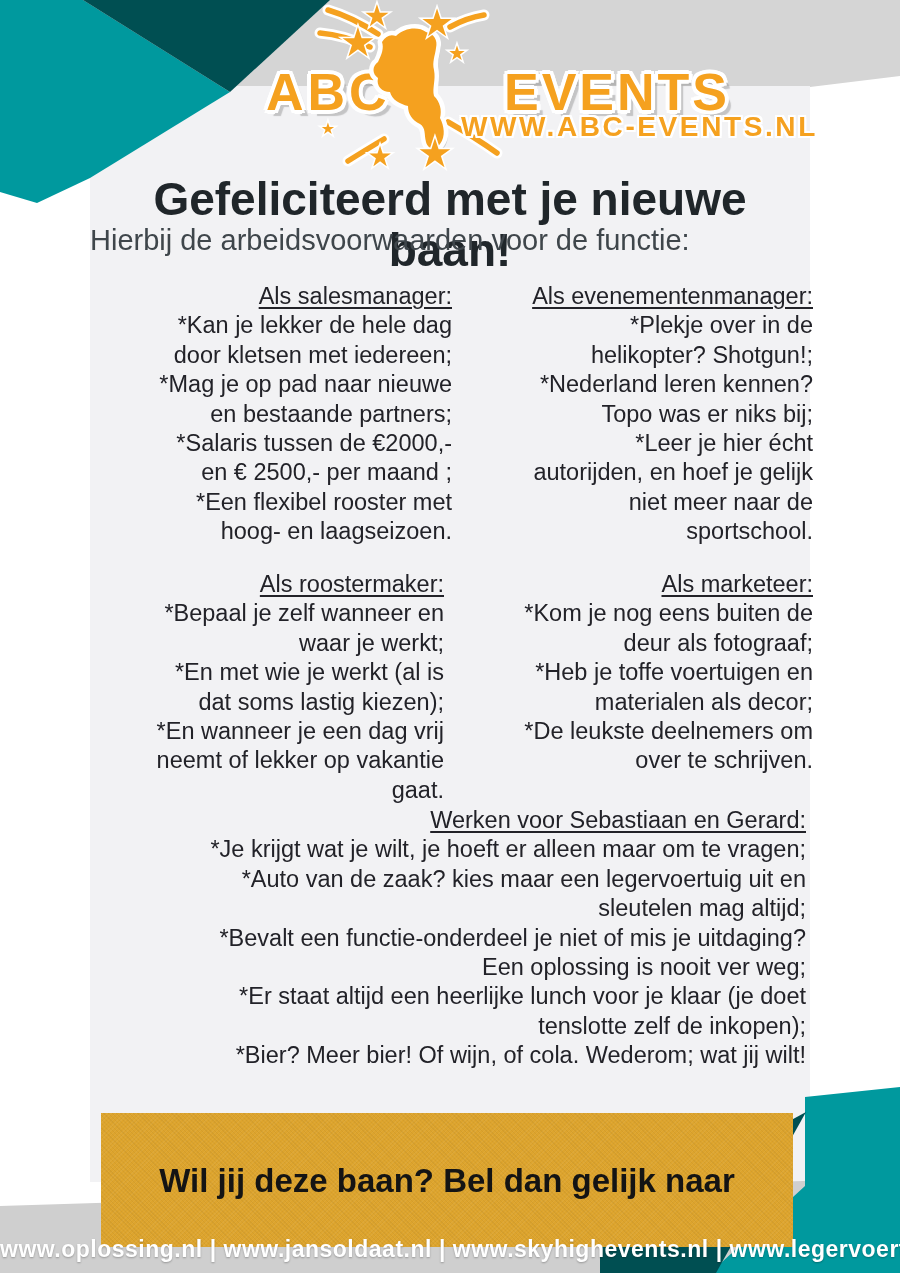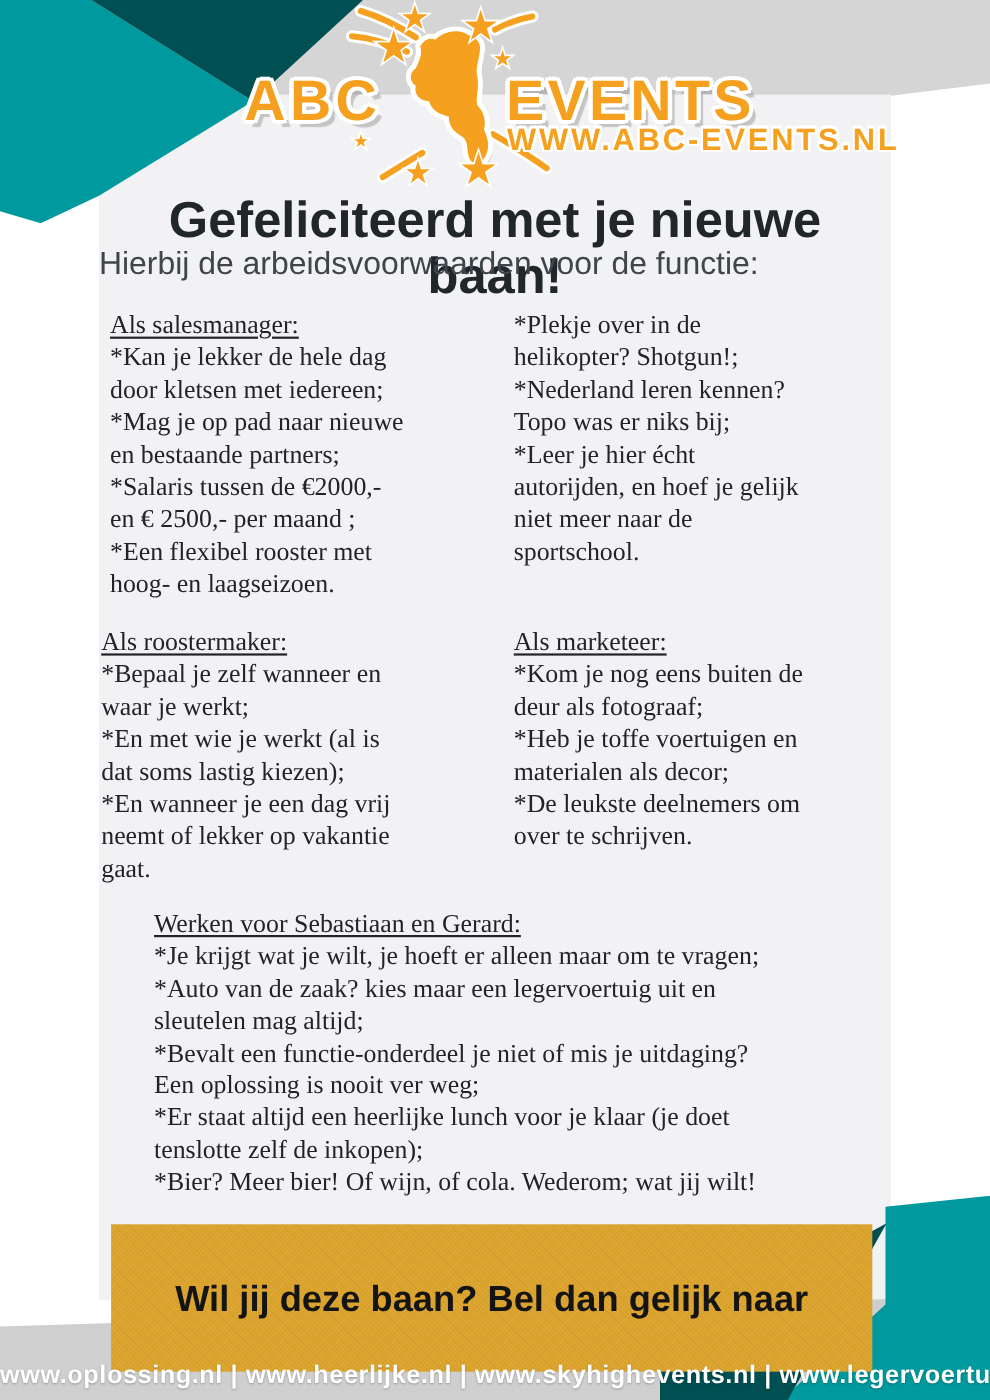--- a/index.html
+++ b/index.html
@@ -13,45 +13,45 @@
   .teal-light-tl{background:#00999e;clip-path:polygon(0px 0px,83px 0px,230px 92px,90px 178px,37px 203px,0px 192px);}
   .teal-dark-tl{background:#004f52;clip-path:polygon(83px 0px,330px 0px,230px 92px);}
   .gray-footer{background:#cfcfcf;clip-path:polygon(0px 1206px,900px 1178px,900px 1273px,0px 1273px);}
   .teal-light-br{background:#00999e;clip-path:polygon(805px 1097px,900px 1087px,900px 1273px,710px 1273px,805px 1186px);}
   .teal-dark-br{background:#004f52;clip-path:polygon(600px 1224px,806px 1112px,716px 1273px,600px 1273px);}
 
   
   .logo-abc,.logo-events{position:absolute;top:66px;font-size:52px;font-weight:800;line-height:1;
      color:#f5a11f;letter-spacing:4px;
      text-shadow:-3px -3px 0 #fff,3px -3px 0 #fff,-3px 3px 0 #fff,3px 3px 0 #fff,
-                 -4px 0 0 #fff,4px 0 0 #fff,0 -4px 0 #fff,0 4px 0 #fff,6px 6px 1px rgba(140,140,140,.45);}
+                 -4px 0 0 #fff,4px 0 0 #fff,0 -4px 0 #fff,0 4px 0 #fff,6px 6px 1px rgba(140,140,140,.45);margin-left:44px;}
   .logo-abc{left:222px;}
   .logo-events{left:460px;letter-spacing:3px;}
   .logo-url{position:absolute;left:461px;top:113px;font-size:28px;font-weight:700;letter-spacing:2.6px;
      color:#f5a11f;line-height:1;
      text-shadow:-2px -2px 0 #fff,2px -2px 0 #fff,-2px 2px 0 #fff,2px 2px 0 #fff,
                  -2px 0 0 #fff,2px 0 0 #fff,0 -2px 0 #fff,0 2px 0 #fff;}
   .logo-art{position:absolute;left:300px;top:0;width:220px;height:175px;}
 
   
   .title{position:absolute;left:90px;top:174px;width:720px;text-align:center;
      font-size:46px;font-weight:700;line-height:1.1;color:#20262a;}
   .subtitle{position:absolute;left:90px;top:224px;width:720px;text-align:left;
      font-size:29px;font-weight:400;line-height:1.15;color:#3f464b;}
 
   
-  .section{position:absolute;font-family:Liberation Serif, serif;color:#222228;
-     font-size:23.5px;line-height:29.4px;}
+  .section{position:absolute;font-family:Liberation Sans, sans-serif;color:#222228;
+     font-size:23.5px;line-height:29.4px;text-align:right;}
   .section .sec-title{text-decoration:underline;text-decoration-thickness:2px;text-underline-offset:3px;}
   .section .sec-body{white-space:pre-line;}
   .sec-0{left:100px;top:282px;width:352px;}
   .sec-1{left:467px;top:282px;width:346px;}
   .sec-2{left:92px;top:570px;width:352px;}
   .sec-3{left:467px;top:570px;width:346px;}
-  .sec-4{left:100px;top:826px;width:706px;margin-left:40px;}
+  .sec-4{left:100px;top:806px;width:706px;}
 
   
   .banner{position:absolute;left:101px;top:1113px;width:692px;height:134px;background:#dda42d;
      background-image:repeating-linear-gradient(45deg,rgba(0,0,0,.045) 0 1px,transparent 1px 3px),
                       repeating-linear-gradient(-45deg,rgba(255,255,255,.05) 0 1px,transparent 1px 3px);
      display:flex;flex-direction:column;align-items:center;justify-content:center;}
   .banner div{font-size:33px;font-weight:800;line-height:47px;color:#141414;text-align:center;}
 
   
   .footer{position:absolute;left:0;top:1236px;width:900px;text-align:center;
@@ -119,20 +119,21 @@
     <div class="sec-body">*Kan je lekker de hele dag
 door kletsen met iedereen;
 *Mag je op pad naar nieuwe
 en bestaande partners;
 *Salaris tussen de €2000,-
 en € 2500,- per maand ;
 *Een flexibel rooster met
 hoog- en laagseizoen.</div>
   </div>
   <div class="section sec-1">
+    <div class="sec-title">Als evenementenmanager:</div>
     <div class="sec-body">*Plekje over in de
 helikopter? Shotgun!;
 *Nederland leren kennen?
 Topo was er niks bij;
 *Leer je hier écht
 autorijden, en hoef je gelijk
 niet meer naar de
 sportschool.</div>
   </div>
   <div class="section sec-2">
@@ -164,16 +165,16 @@
 *Er staat altijd een heerlijke lunch voor je klaar (je doet
 tenslotte zelf de inkopen);
 *Bier? Meer bier! Of wijn, of cola. Wederom; wat jij wilt!</div>
   </div>
 
   <div class="banner">
     <div>Wil jij deze baan? Bel dan gelijk naar</div>
   </div>
 
   <div class="footer">
-    <span>www.oplossing.nl</span><span class="sep">|</span><span>www.heerlijke.nl</span><span class="sep">|</span><span>www.skyhighevents.nl</span><span class="sep">|</span><span>www.legervoertuighuren.nl</span>
+    <span>www.oplossing.nl</span><span class="sep">|</span><span>www.jansoldaat.nl</span><span class="sep">|</span><span>www.skyhighevents.nl</span><span class="sep">|</span><span>www.legervoertuighuren.nl</span>
   </div>
 
 </div>
 
 </body></html>

